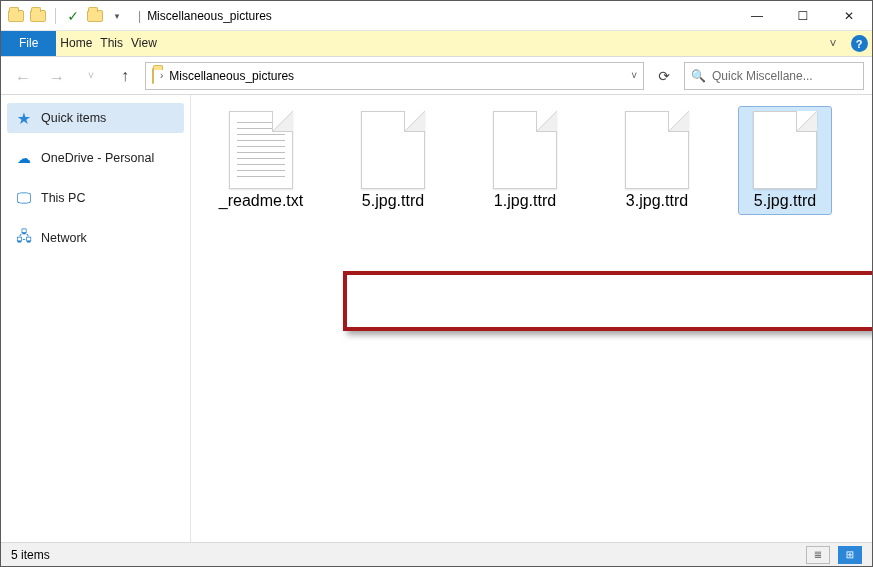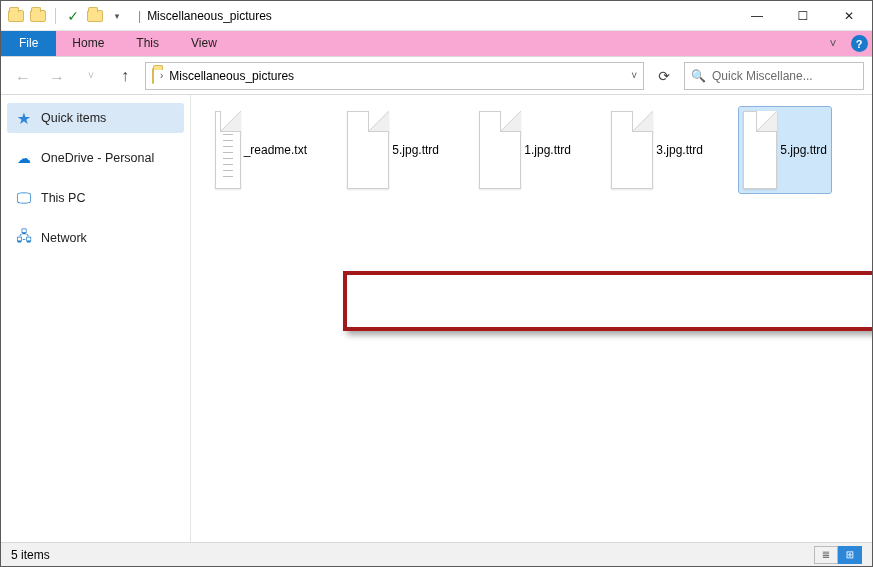--- a/index.html
+++ b/index.html
@@ -13,22 +13,22 @@
   .folder-mini::before { content:""; position:absolute; top:-4px; left:0; width:8px; height:4px; background:#fde18b; border:1px solid #d9b75b; border-bottom:none; border-radius:2px 2px 0 0; }
   .divider-v { width:1px; height:16px; background:#ccc; margin:0 4px; }
   .check { color:#1a7f1a; font-size:14px; }
   .chev-down { font-size:9px; color:#555; }
   .title-sep { color:#888; margin:0 6px; }
   .title-text { color:#000; }
   .title-spacer { flex:1; }
   .win-controls { display:flex; height:100%; }
   .win-btn { width:46px; display:flex; align-items:center; justify-content:center; font-size:12px; color:#222; }
   
-  .ribbon { height:26px; background:#f9a8d4; display:flex; align-items:stretch; border-bottom:1px solid #d9d9d9; font-size:12px; }
-  .ribbon .tab { padding:5px 16px; color:#222; }
+  .ribbon { height:26px; background:#fef9c3; display:flex; align-items:stretch; border-bottom:1px solid #d9d9d9; font-size:12px; }
+  .ribbon .tab { padding:5px 4px; color:#222; }
   .ribbon .tab.file { background:#1979ca; color:#fff; padding:5px 18px; }
   .ribbon .spacer { flex:1; }
   .ribbon .expand { width:26px; display:flex; align-items:center; justify-content:center; color:#555; font-size:12px; }
   .ribbon .help { width:26px; display:flex; align-items:center; justify-content:center; }
   .help-circle { width:17px; height:17px; border-radius:50%; background:#1979ca; color:#fff; font-size:11px; font-weight:bold; display:flex; align-items:center; justify-content:center; }
   
   .addrbar { height:38px; background:#fff; display:flex; align-items:center; padding:4px 8px; gap:6px; border-bottom:1px solid #d9d9d9; }
   .nav-btn { width:28px; height:28px; display:flex; align-items:center; justify-content:center; color:#bbb; font-size:16px; }
   .nav-btn.enabled { color:#444; }
   .addr-box { flex:1; height:28px; border:1px solid #c2c2c2; display:flex; align-items:center; padding:0 6px; gap:6px; font-size:12px; }
@@ -42,28 +42,28 @@
   .sidebar { width:190px; background:#fff; border-right:1px solid #e5e5e5; padding:8px 0; font-size:12.5px; }
   .side-item { height:30px; display:flex; align-items:center; gap:8px; padding:0 14px; color:#222; }
   .side-item.selected { background:#d9e8f7; margin:0 6px; padding:0 8px; border-radius:3px; }
   .side-icon { width:18px; height:18px; display:flex; align-items:center; justify-content:center; }
   .star { color:#2c87d8; font-size:16px; }
   .cloud { color:#0a78d4; font-size:14px; }
   .pc { color:#1979ca; font-size:15px; }
   .net { color:#1979ca; font-size:14px; }
   .content { flex:1; position:relative; overflow:hidden; background:#fff; }
   .files { display:flex; gap:40px; padding:16px 24px; }
-  .file-item { width:92px; display:flex; align-items:center; gap:3px; font-size:12px; text-align:center; }
+  .file-item { width:92px; display:flex; flex-direction:column; align-items:center; gap:3px; font-size:16px; text-align:center; }
   .file-item.selected { outline:1px solid #89b3dc; background:#cde6f9; padding:4px; margin:-4px; border-radius:2px; }
   .file-thumb { width:64px; height:78px; border:1px solid #cfcfcf; background:#fff; position:relative; box-shadow:0 1px 2px rgba(0,0,0,.1); }
   .file-thumb::after { content:""; position:absolute; right:-1px; top:-1px; width:20px; height:20px; background:linear-gradient(135deg,#fff 47%, #d9d9d9 50%, #f0f0f0 53%); border-left:1px solid #cfcfcf; border-bottom:1px solid #cfcfcf; }
   .file-thumb.text::before { content:""; position:absolute; left:7px; right:7px; top:10px; bottom:8px; background:repeating-linear-gradient(#bfbfbf 0 1px, transparent 1px 6px); }
   .red-box { position:absolute; border:4px solid #a31818; box-shadow:4px 4px 6px rgba(0,0,0,.35); pointer-events:none; }
   
-  .statusbar { height:24px; border-top:1px solid #d9d9d9; background:#f1f1f1; display:flex; align-items:center; font-size:12px; padding:0 10px; }
+  .statusbar { height:24px; border-top:1px solid #d9d9d9; background:#f1f1f1; display:flex; align-items:center; font-size:12px; padding:0 10px; gap:8px; }
   .statusbar .spacer { flex:1; }
   .view-btn { width:24px; height:18px; border:1px solid #bbb; display:flex; align-items:center; justify-content:center; font-size:10px; color:#555; }
   .view-btn.active { background:#2c87d8; color:#fff; border-color:#2c87d8; }
 </style>
 </head>
 <body>
 
 <div class="window">
 
   <div class="titlebar">

